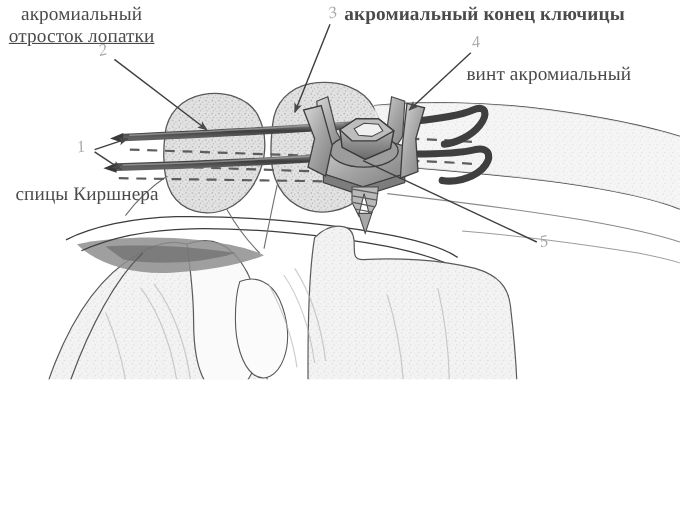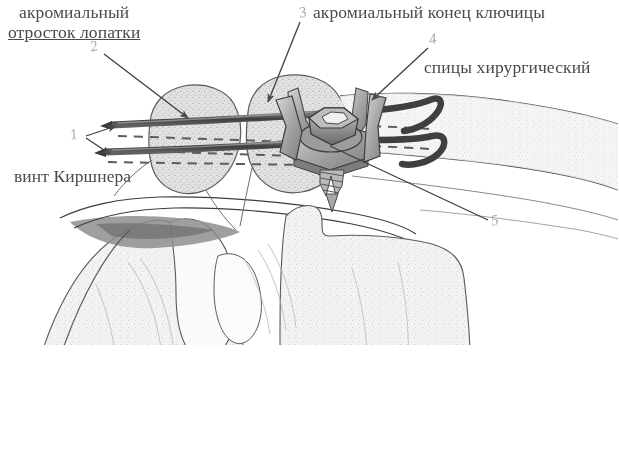--- a/index.html
+++ b/index.html
@@ -35,21 +35,21 @@
   .callout-num {
     position: absolute;
     color: #a8a8a8;
     font-family: "Liberation Serif", "DejaVu Serif", serif;
     font-size: 15px;
     font-style: italic;
     white-space: nowrap;
   }
   #label-acromion-process { left: 8px;  top: 2px;  text-align: center; }
   #label-acromion-process .l2 { display: block; text-decoration: underline; }
-  #label-clavicle-end     { left: 313px; top: 2px; }
+  #label-clavicle-end     { left: 313px; top: 2px; font-weight: bold; }
   #label-surgical-screw   { left: 424px; top: 57px; }
   #label-kirschner-wires  { left: 14px;  top: 166px; }
 
   #num-1 { left: 70px;  top: 126px; transform: rotate(-12deg); }
   #num-2 { left: 90px;  top: 38px;  transform: rotate(-14deg); }
   #num-3 { left: 299px; top: 4px;   transform: rotate(-14deg); }
   #num-4 { left: 429px; top: 31px;  transform: rotate(-10deg); }
   #num-5 { left: 491px; top: 212px; transform: rotate(-12deg); }
 </style>
 </head>
@@ -276,23 +276,23 @@
 
   </svg>
 
   <div class="callout-text" id="label-acromion-process">
     <span class="l1">акромиальный</span>
     <span class="l2">отросток лопатки</span>
   </div>
 
   <div class="callout-text" id="label-clavicle-end">акромиальный конец ключицы</div>
 
-  <div class="callout-text" id="label-surgical-screw">спицы хирургический</div>
-
-  <div class="callout-text" id="label-kirschner-wires">винт Киршнера</div>
+  <div class="callout-text" id="label-surgical-screw">винт акромиальный</div>
+
+  <div class="callout-text" id="label-kirschner-wires">спицы Киршнера</div>
 
   <div class="callout-num" id="num-1">1</div>
   <div class="callout-num" id="num-2">2</div>
   <div class="callout-num" id="num-3">3</div>
   <div class="callout-num" id="num-4">4</div>
   <div class="callout-num" id="num-5">5</div>
 
 </div>
 
 </body></html>

